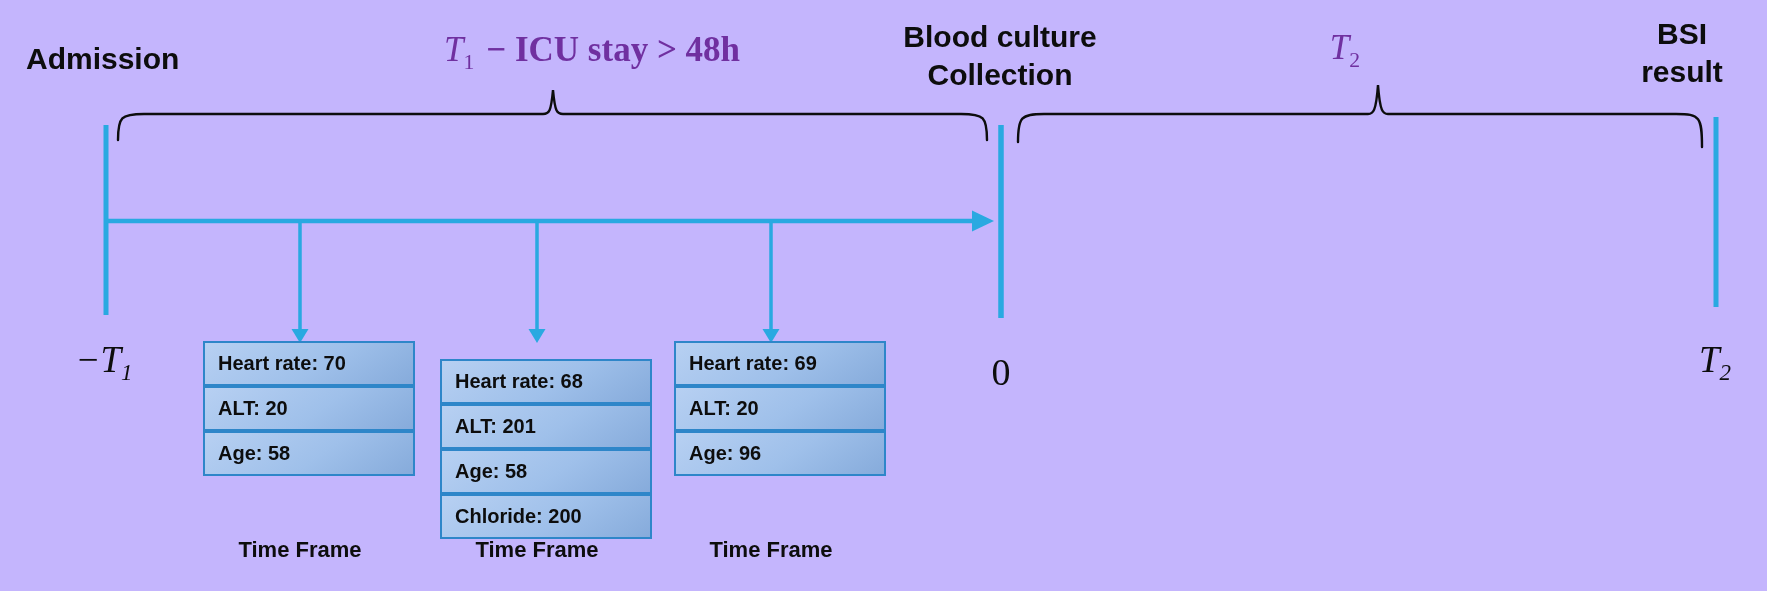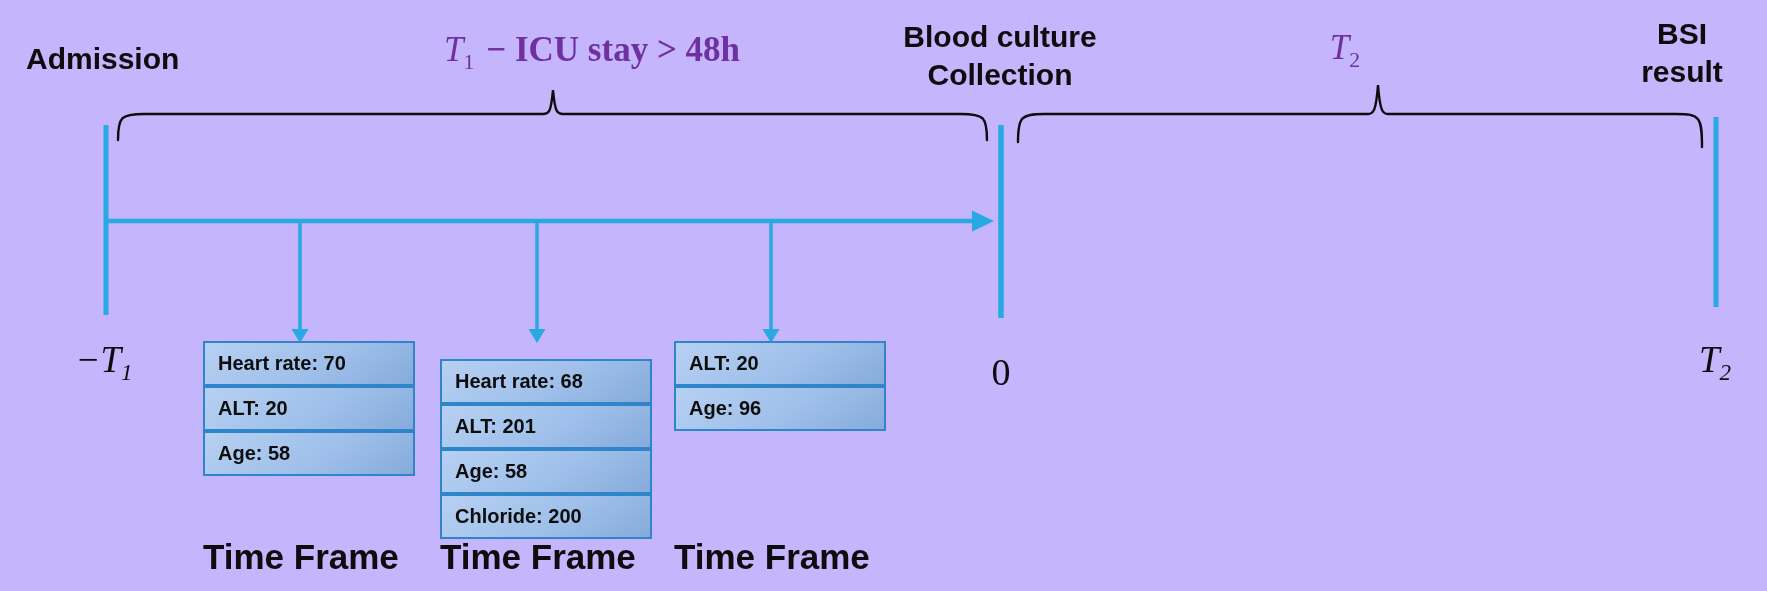--- a/index.html
+++ b/index.html
@@ -49,21 +49,21 @@
     display: flex;
     align-items: center;
     padding-left: 13px;
     font-size: 20px;
     font-weight: 700;
     color: var(--ink);
     white-space: nowrap;
   }
   .caption {
     width: 194px;
-    font-size: 35px;
+    font-size: 22px;
     font-weight: 700;
     text-align: center;
     color: var(--ink);
     white-space: nowrap;
   }
 </style>
 </head>
 <body>
 
 <div id="stage">
@@ -122,20 +122,21 @@
     <div class="vitals-row">ALT: 20</div>
     <div class="vitals-row">Age: 58</div>
   </div>
   <div class="abs vitals-box" style="left:440px; top:359px;">
     <div class="vitals-row">Heart rate: 68</div>
     <div class="vitals-row">ALT: 201</div>
     <div class="vitals-row">Age: 58</div>
     <div class="vitals-row">Chloride: 200</div>
   </div>
   <div class="abs vitals-box" style="left:674px; top:341px;">
+    <div class="vitals-row">Heart rate: 69</div>
     <div class="vitals-row">ALT: 20</div>
     <div class="vitals-row">Age: 96</div>
   </div>
 
   <div class="abs caption" style="left:203px; top:537px;">Time Frame</div>
   <div class="abs caption" style="left:440px; top:537px;">Time Frame</div>
   <div class="abs caption" style="left:674px; top:537px;">Time Frame</div>
 
 </div>
 

